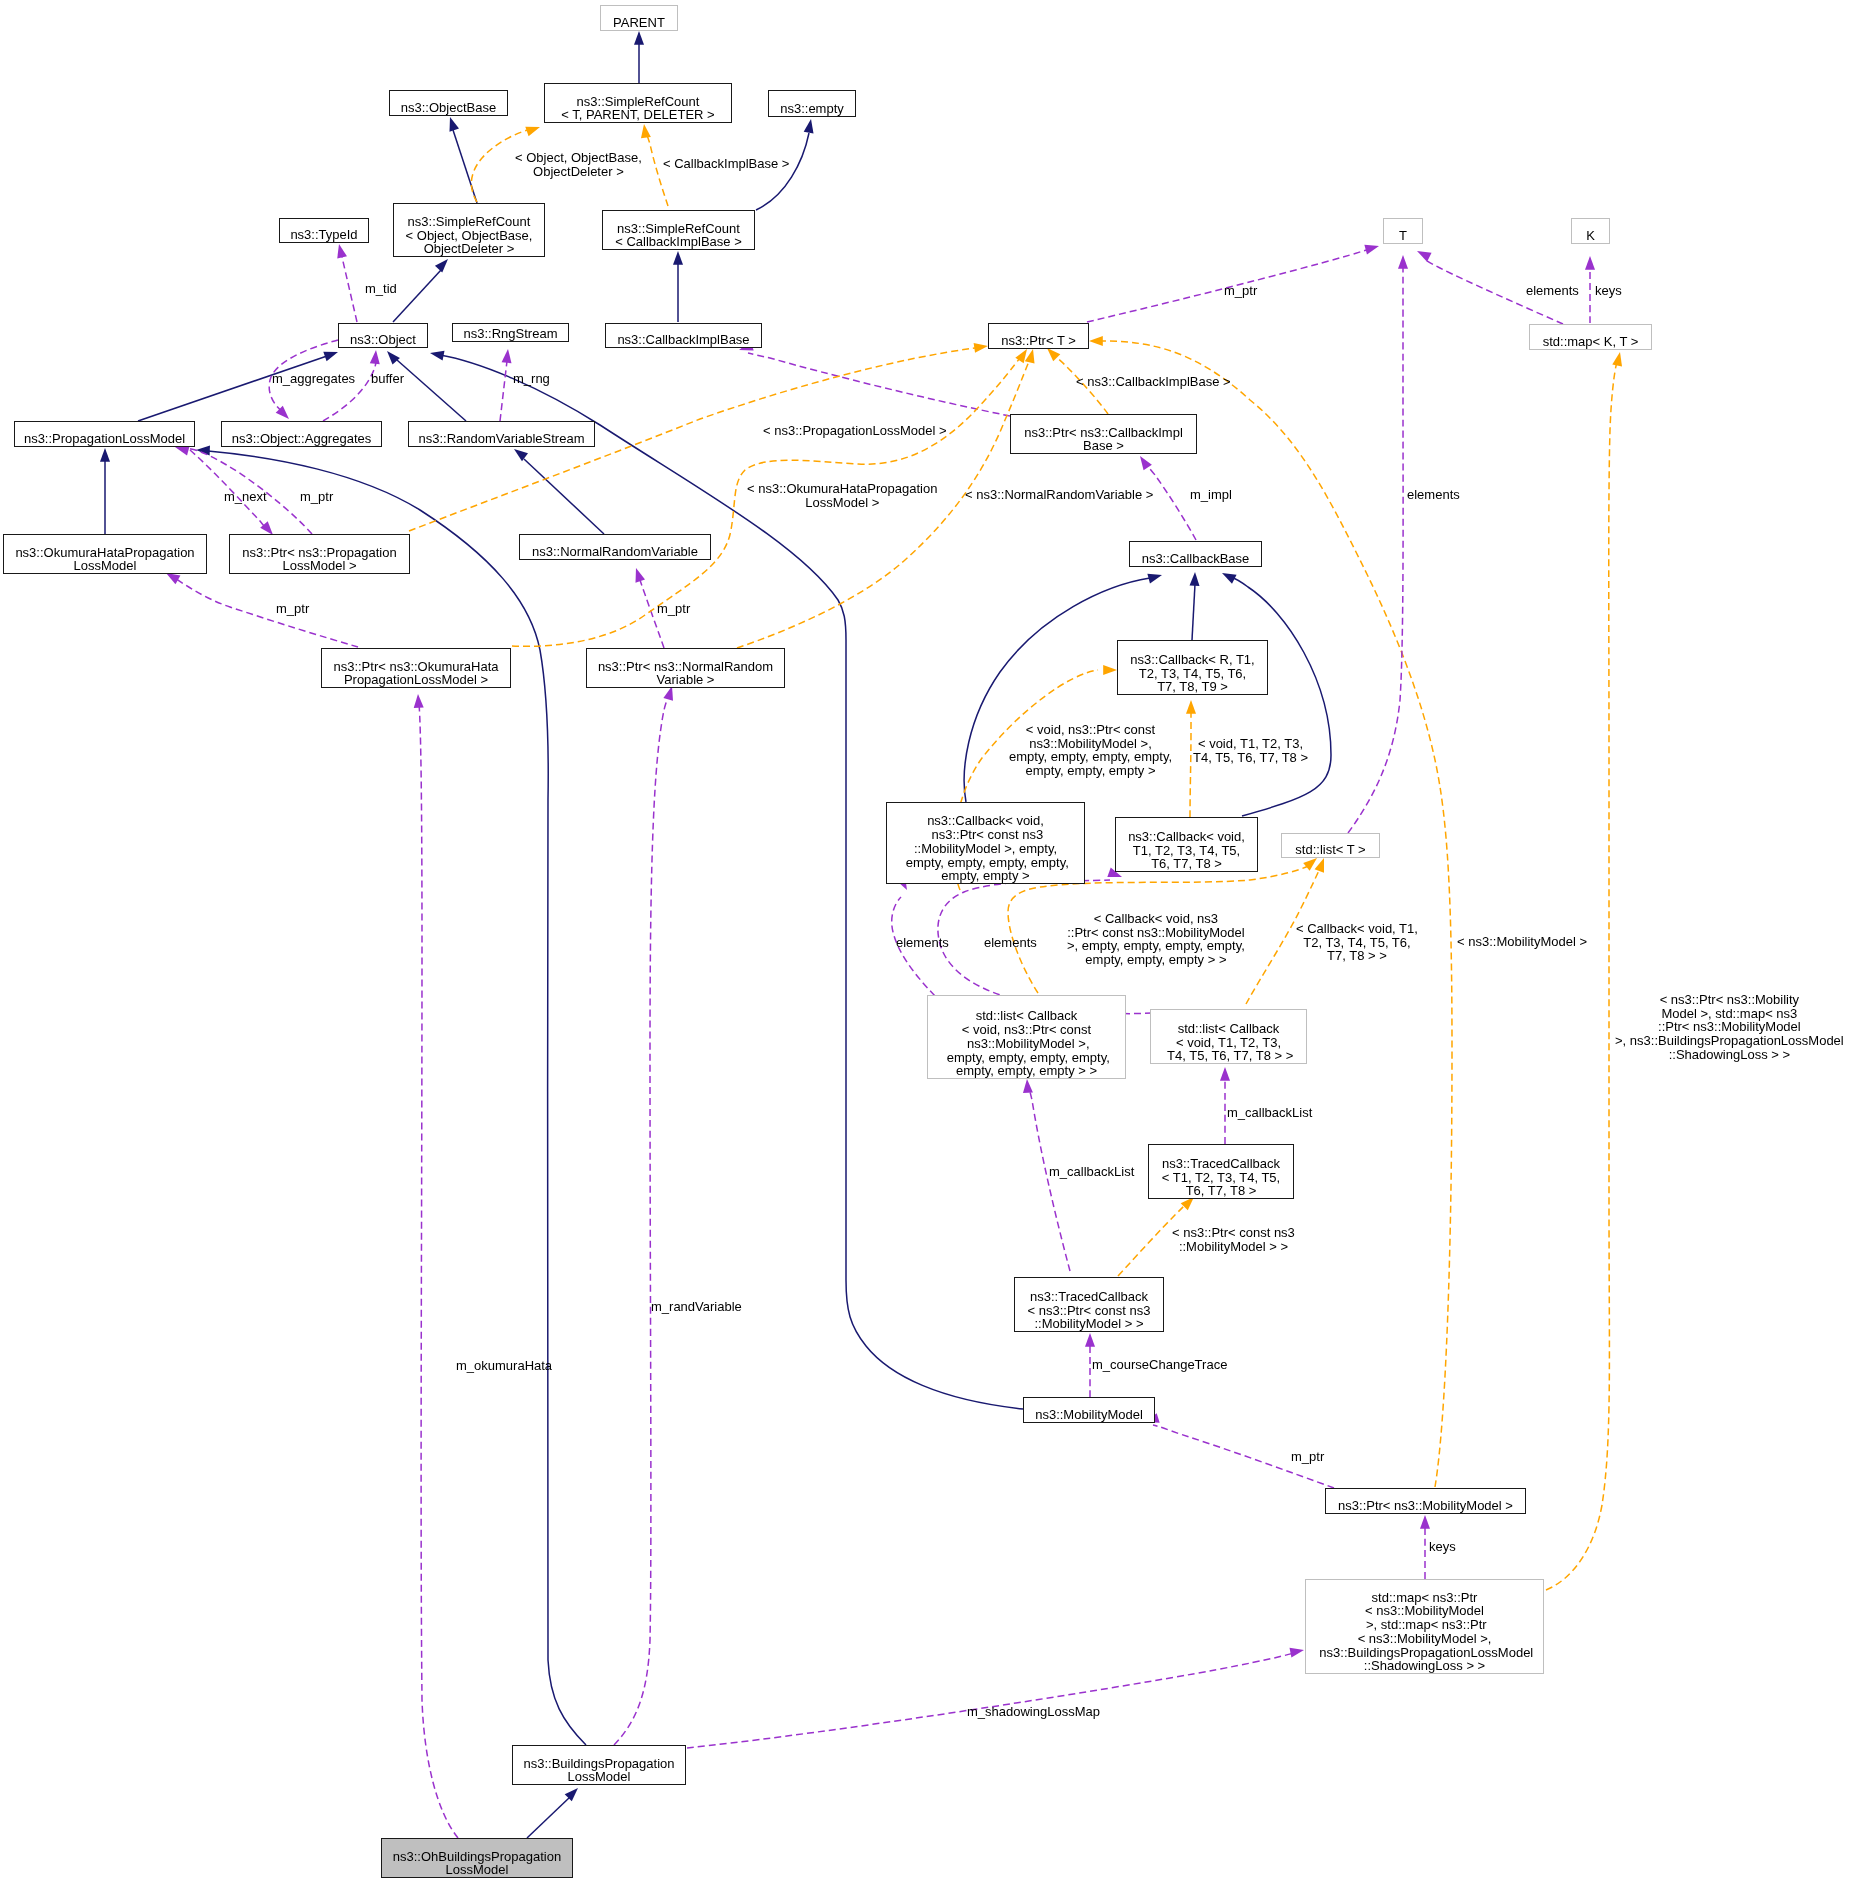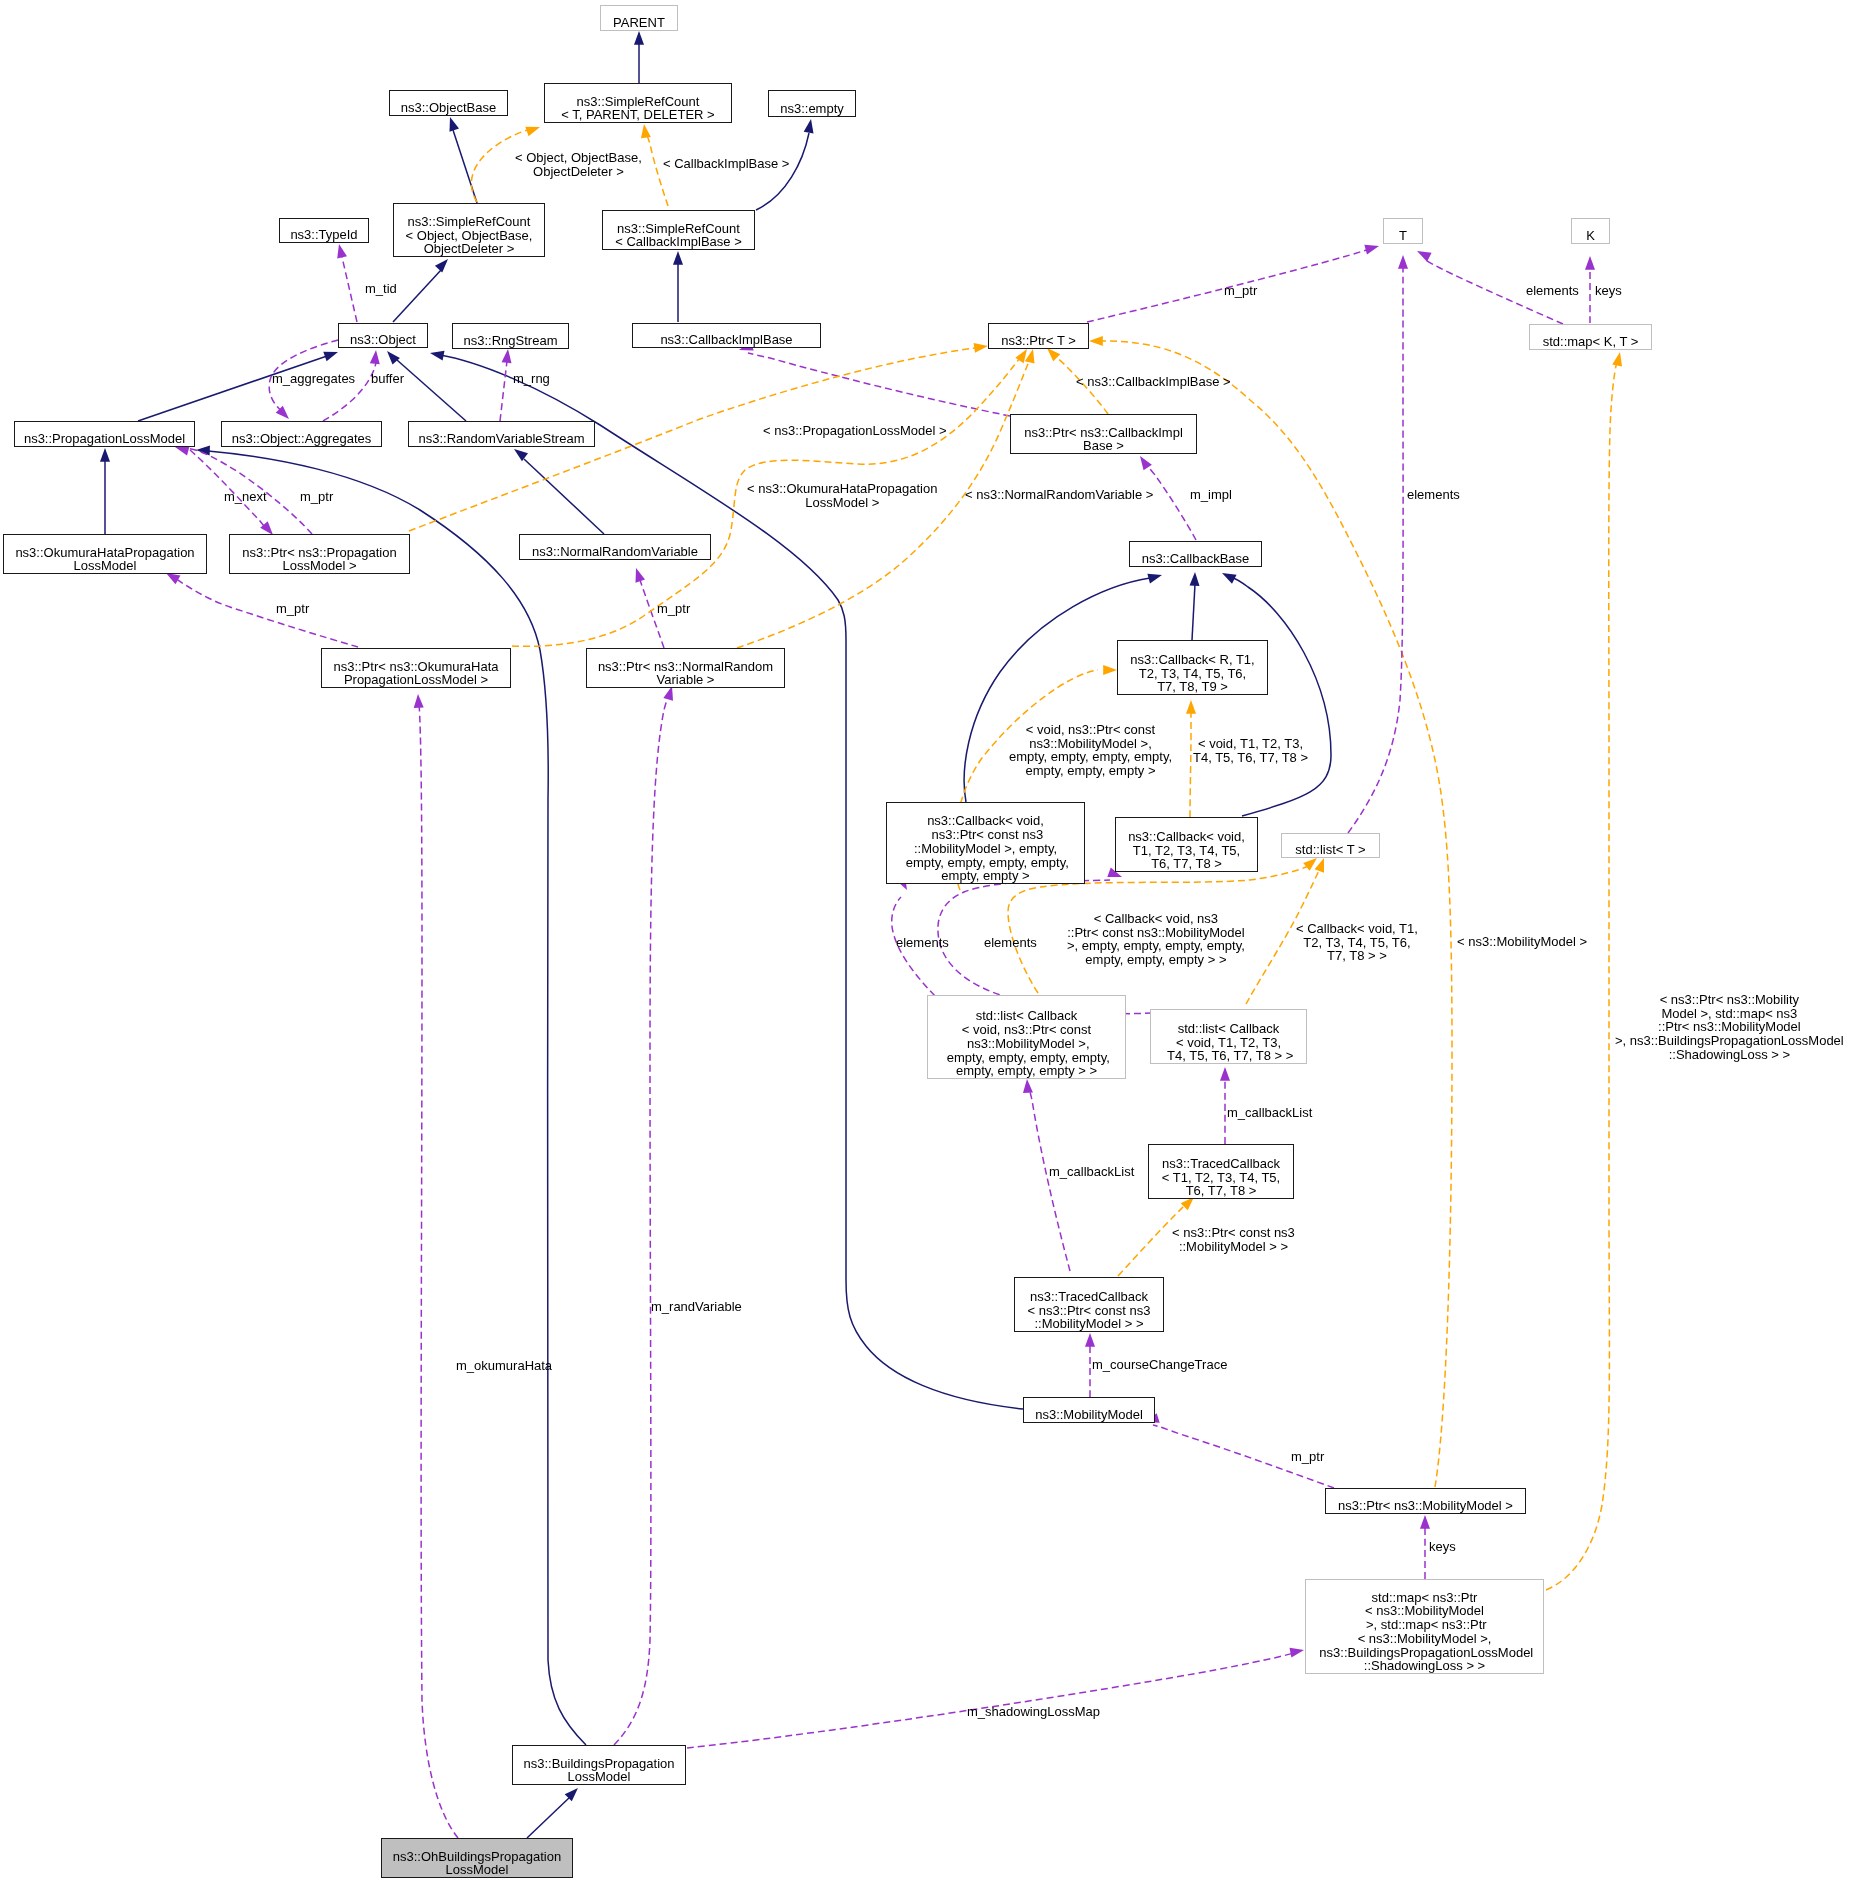--- a/index.html
+++ b/index.html
@@ -130,22 +130,22 @@
     <polygon points="0,0 -5,13.8 5,13.8" fill="#9a32cd" transform="translate(672,686) rotate(16)"></polygon>
   </svg>
   <div class="node gray" style="left:600px;top:5px;width:78px;height:26px"><div class="lines"><span>PARENT</span></div></div>
   <div class="node solid" style="left:389px;top:90px;width:119px;height:26px"><div class="lines"><span>ns3::ObjectBase</span></div></div>
   <div class="node solid" style="left:544px;top:83px;width:188px;height:40px"><div class="lines"><span>ns3::SimpleRefCount</span><span>&lt; T, PARENT, DELETER &gt;</span></div></div>
   <div class="node solid" style="left:768px;top:90px;width:88px;height:27px"><div class="lines"><span>ns3::empty</span></div></div>
   <div class="node solid" style="left:279px;top:218px;width:90px;height:25px"><div class="lines"><span>ns3::TypeId</span></div></div>
   <div class="node solid" style="left:393px;top:203px;width:152px;height:54px"><div class="lines"><span>ns3::SimpleRefCount</span><span>&lt; Object, ObjectBase,</span><span>ObjectDeleter &gt;</span></div></div>
   <div class="node solid" style="left:602px;top:210px;width:153px;height:40px"><div class="lines"><span>ns3::SimpleRefCount</span><span>&lt; CallbackImplBase &gt;</span></div></div>
   <div class="node solid" style="left:338px;top:323px;width:90px;height:25px"><div class="lines"><span>ns3::Object</span></div></div>
-  <div class="node solid" style="left:452px;top:323px;width:117px;height:26px"><div class="lines"><span>ns3::RngStream</span></div></div>
-  <div class="node solid" style="left:632px;top:323px;width:189px;height:25px"><div class="lines"><span>ns3::CallbackImplBase</span></div></div>
+  <div class="node solid" style="left:452px;top:323px;width:117px;height:19px"><div class="lines"><span>ns3::RngStream</span></div></div>
+  <div class="node solid" style="left:605px;top:323px;width:157px;height:25px"><div class="lines"><span>ns3::CallbackImplBase</span></div></div>
   <div class="node solid" style="left:14px;top:421px;width:181px;height:26px"><div class="lines"><span>ns3::PropagationLossModel</span></div></div>
   <div class="node solid" style="left:221px;top:421px;width:161px;height:26px"><div class="lines"><span>ns3::Object::Aggregates</span></div></div>
   <div class="node solid" style="left:408px;top:421px;width:187px;height:26px"><div class="lines"><span>ns3::RandomVariableStream</span></div></div>
   <div class="node solid" style="left:3px;top:534px;width:204px;height:40px"><div class="lines"><span>ns3::OkumuraHataPropagation</span><span>LossModel</span></div></div>
   <div class="node solid" style="left:229px;top:534px;width:181px;height:40px"><div class="lines"><span>ns3::Ptr&lt; ns3::Propagation</span><span>LossModel &gt;</span></div></div>
   <div class="node solid" style="left:519px;top:534px;width:192px;height:26px"><div class="lines"><span>ns3::NormalRandomVariable</span></div></div>
   <div class="node solid" style="left:321px;top:648px;width:190px;height:40px"><div class="lines"><span>ns3::Ptr&lt; ns3::OkumuraHata</span><span>PropagationLossModel &gt;</span></div></div>
   <div class="node solid" style="left:586px;top:648px;width:199px;height:40px"><div class="lines"><span>ns3::Ptr&lt; ns3::NormalRandom</span><span>Variable &gt;</span></div></div>
   <div class="node gray" style="left:1383px;top:218px;width:40px;height:26px"><div class="lines"><span>T</span></div></div>
   <div class="node gray" style="left:1571px;top:218px;width:39px;height:26px"><div class="lines"><span>K</span></div></div>

